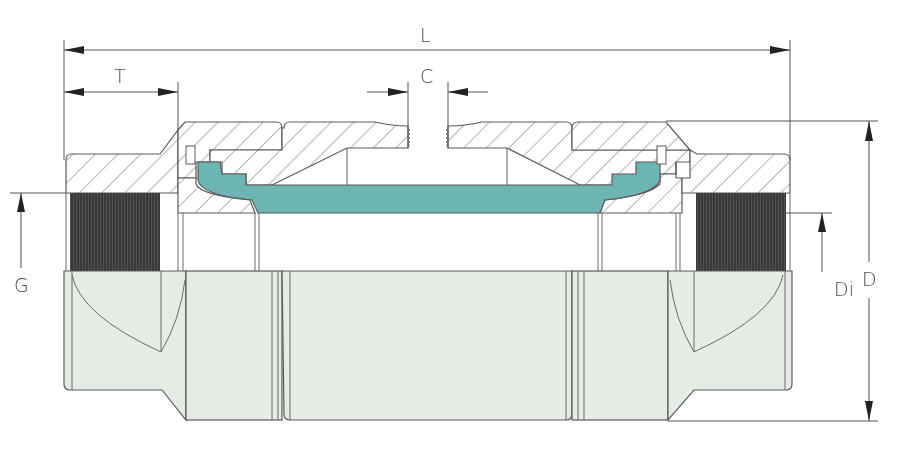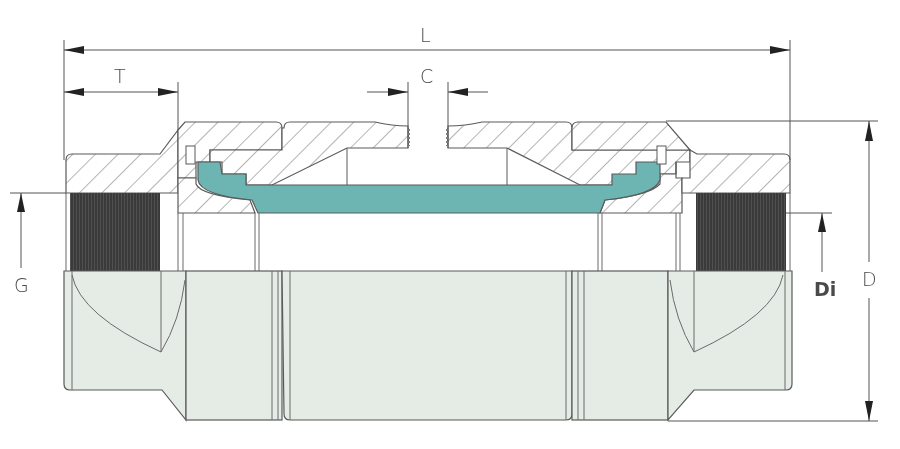--- a/index.html
+++ b/index.html
@@ -137,15 +137,15 @@
     <line x1="869" y1="298" x2="869" y2="421"></line>
     <polygon points="869,121 865,141 873,141" stroke="none"></polygon>
     <polygon points="869,421 865,401 873,401" stroke="none"></polygon>
   </g>
 </svg>
 
 <span class="dim-label" style="left:418px; top:26px;">L</span>
 <span class="dim-label" style="left:112px; top:67px;">T</span>
 <span class="dim-label" style="left:418px; top:67px;">C</span>
 <span class="dim-label nobg" style="left:12px; top:276px;">G</span>
-<span class="dim-label nobg" style="left:812px; top:280px;font-weight:bold;">Di</span>
+<span class="dim-label nobg" style="left:832px; top:280px;">Di</span>
 <span class="dim-label nobg" style="left:860px; top:270px;">D</span>
 </div>
 
 </body></html>

